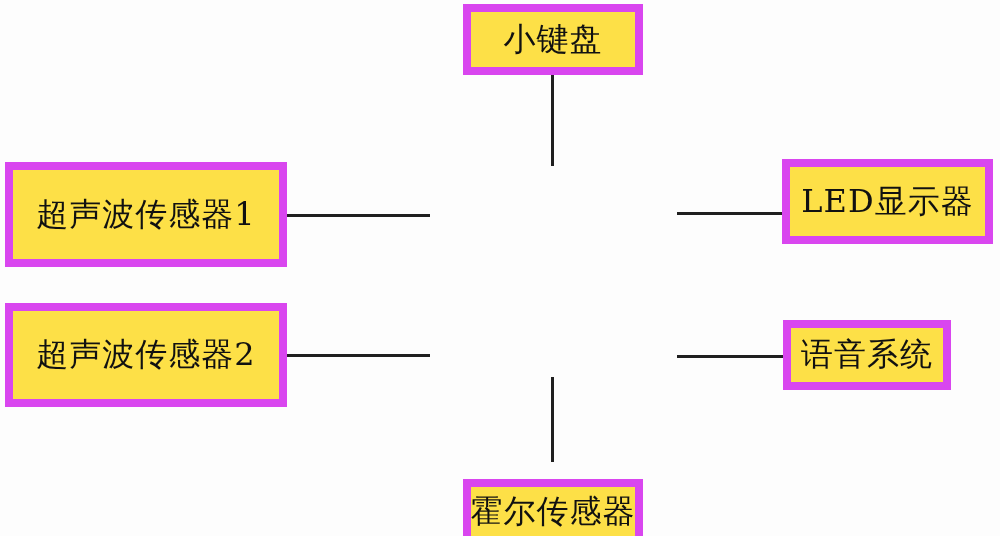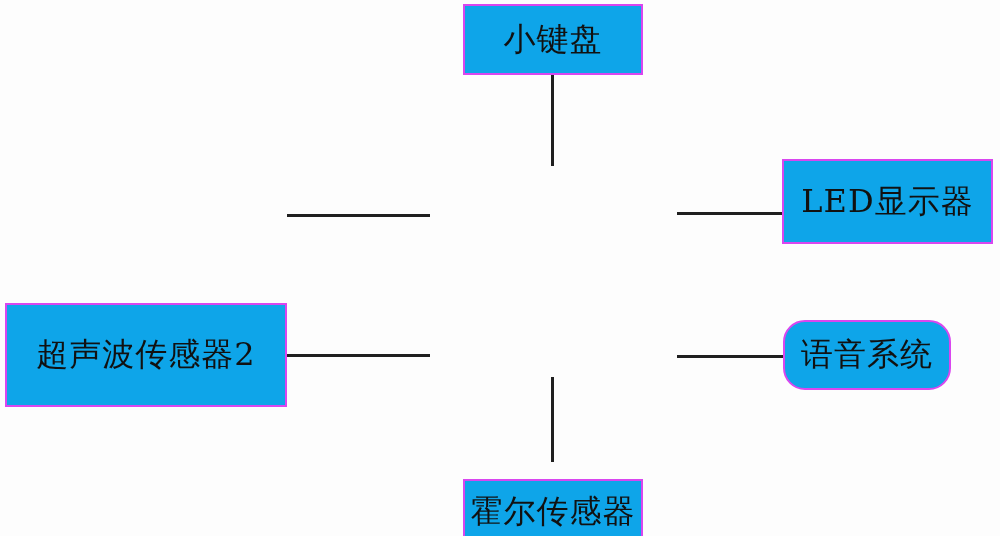--- a/index.html
+++ b/index.html
@@ -11,42 +11,42 @@
     position: relative;
     width: 1000px;
     height: 536px;
     background: #fdfdfd;
     font-family: "DejaVu Serif", "Liberation Serif", serif;
     overflow: hidden;
   }
   .node {
     position: absolute;
     box-sizing: border-box;
-    border: 2px solid #d946ef;
-    background: #0ea5e9;
+    border: 8px solid #d946ef;
+    background: #fde047;
     display: flex;
     align-items: center;
     justify-content: center;
     color: #111111;
     font-size: 32px;
     letter-spacing: 1px;
     white-space: nowrap;
   }
   .connector {
     position: absolute;
     background: #1f1f1f;
   }
 
   
   #node-keypad      { left: 463px; top: 4px;   width: 180px; height: 71px;  }
   #node-ultra1      { left: 5px;   top: 162px; width: 282px; height: 105px; }
   #node-ultra2      { left: 5px;   top: 303px; width: 282px; height: 104px; text-align: center; }
   #node-controller  { left: 430px; top: 166px; width: 247px; height: 211px; }
   #node-led         { left: 782px; top: 159px; width: 211px; height: 85px;  }
-  #node-voice       { left: 783px; top: 320px; width: 168px; height: 70px; border-radius: 22px;  }
+  #node-voice       { left: 783px; top: 320px; width: 168px; height: 70px;  }
   #node-hall        { left: 463px; top: 462px; width: 180px; height: 66px; margin-top: 17px;  }
 
   
   #conn-keypad      { left: 551px; top: 75px;  width: 3px;   height: 91px; }
   #conn-ultra1      { left: 287px; top: 214px; width: 143px; height: 3px;  }
   #conn-ultra2      { left: 287px; top: 354px; width: 143px; height: 3px;  }
   #conn-led         { left: 677px; top: 212px; width: 105px; height: 3px;  }
   #conn-voice       { left: 677px; top: 355px; width: 106px; height: 3px;  }
   #conn-hall        { left: 551px; top: 377px; width: 3px;   height: 85px; }
 </style>
@@ -59,20 +59,23 @@
   <div class="connector" id="conn-ultra1"></div>
   <div class="connector" id="conn-ultra2"></div>
   <div class="connector" id="conn-led"></div>
   <div class="connector" id="conn-voice"></div>
   <div class="connector" id="conn-hall"></div>
 
   <div class="node" id="node-keypad">
     <span>小键盘</span>
   </div>
 
+  <div class="node" id="node-ultra1">
+    <span>超声波传感器1</span>
+  </div>
 
   <div class="node" id="node-ultra2">
     <span>超声波传感器2</span>
   </div>
 
 
   <div class="node" id="node-led">
     <span>LED显示器</span>
   </div>
 

